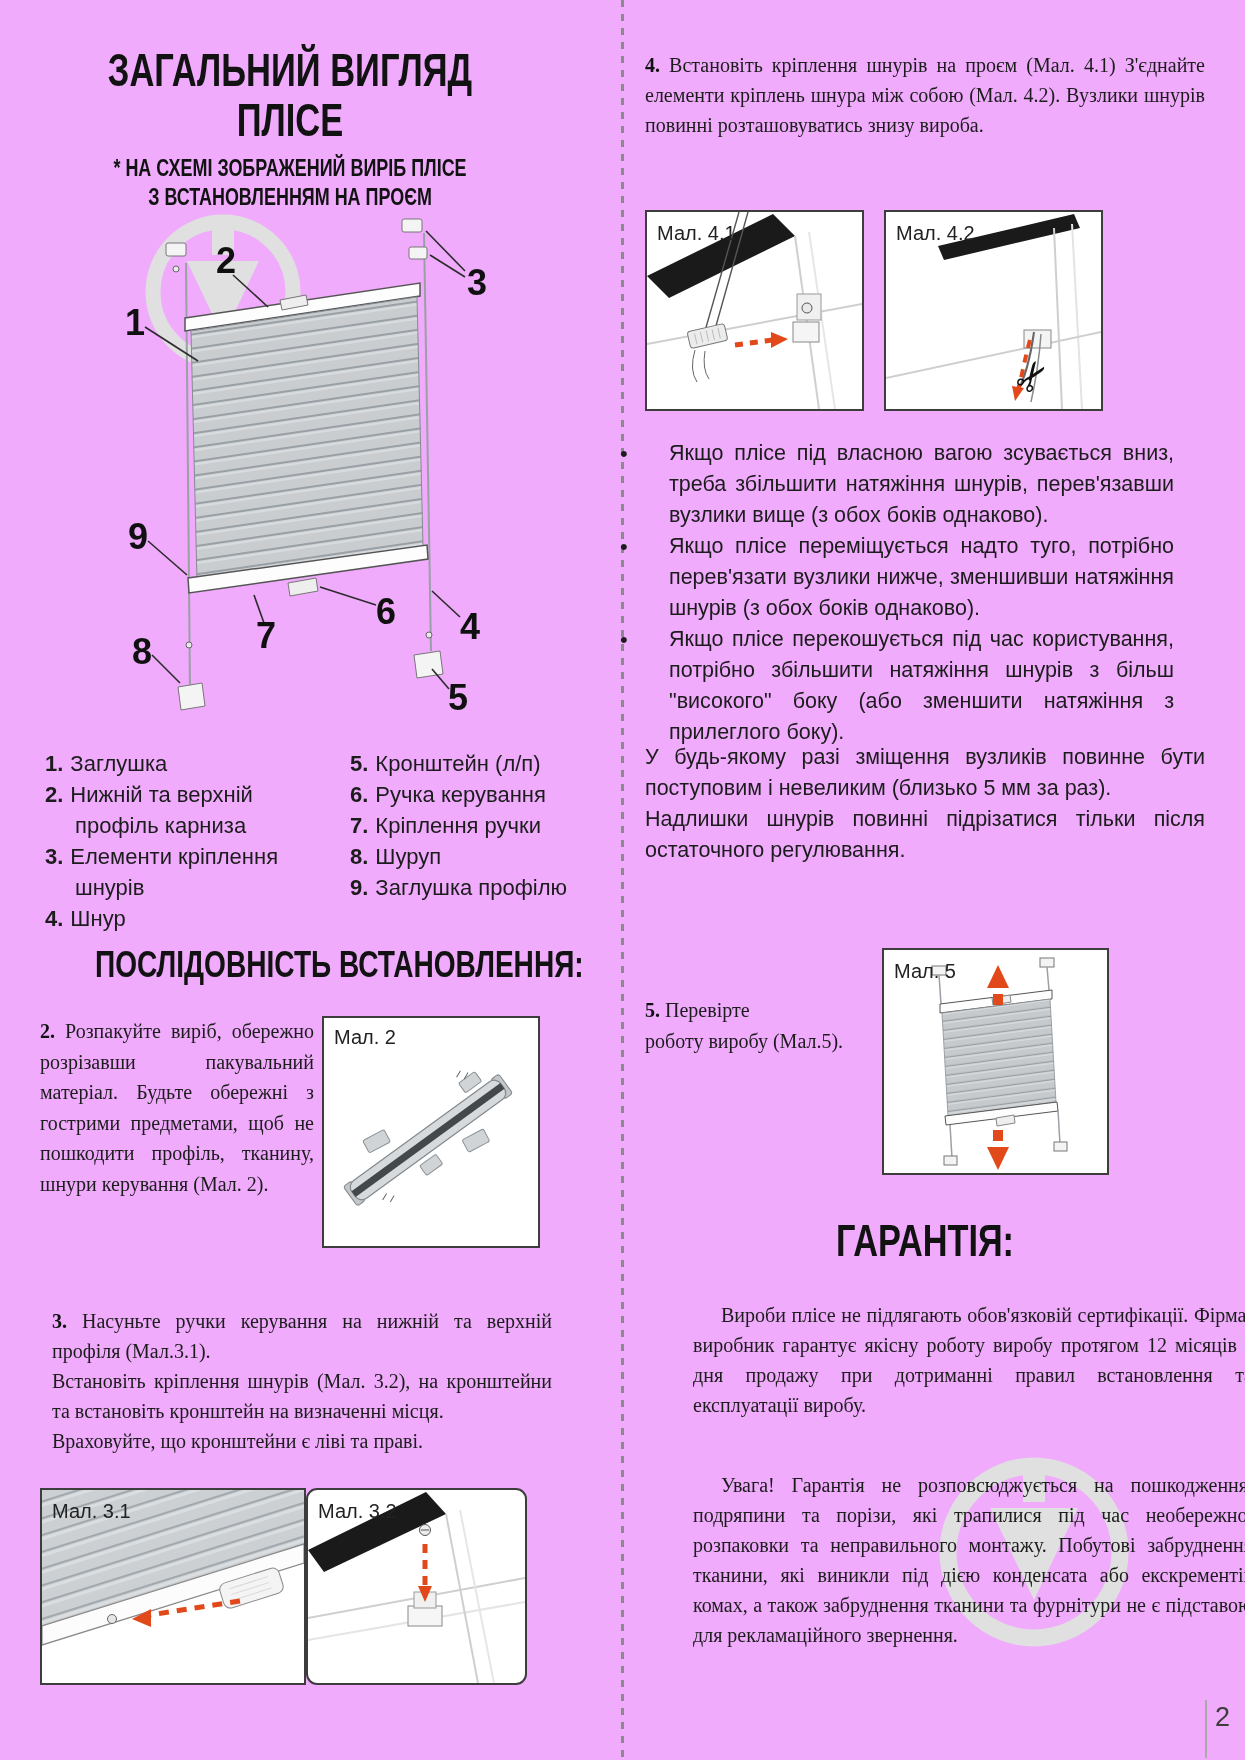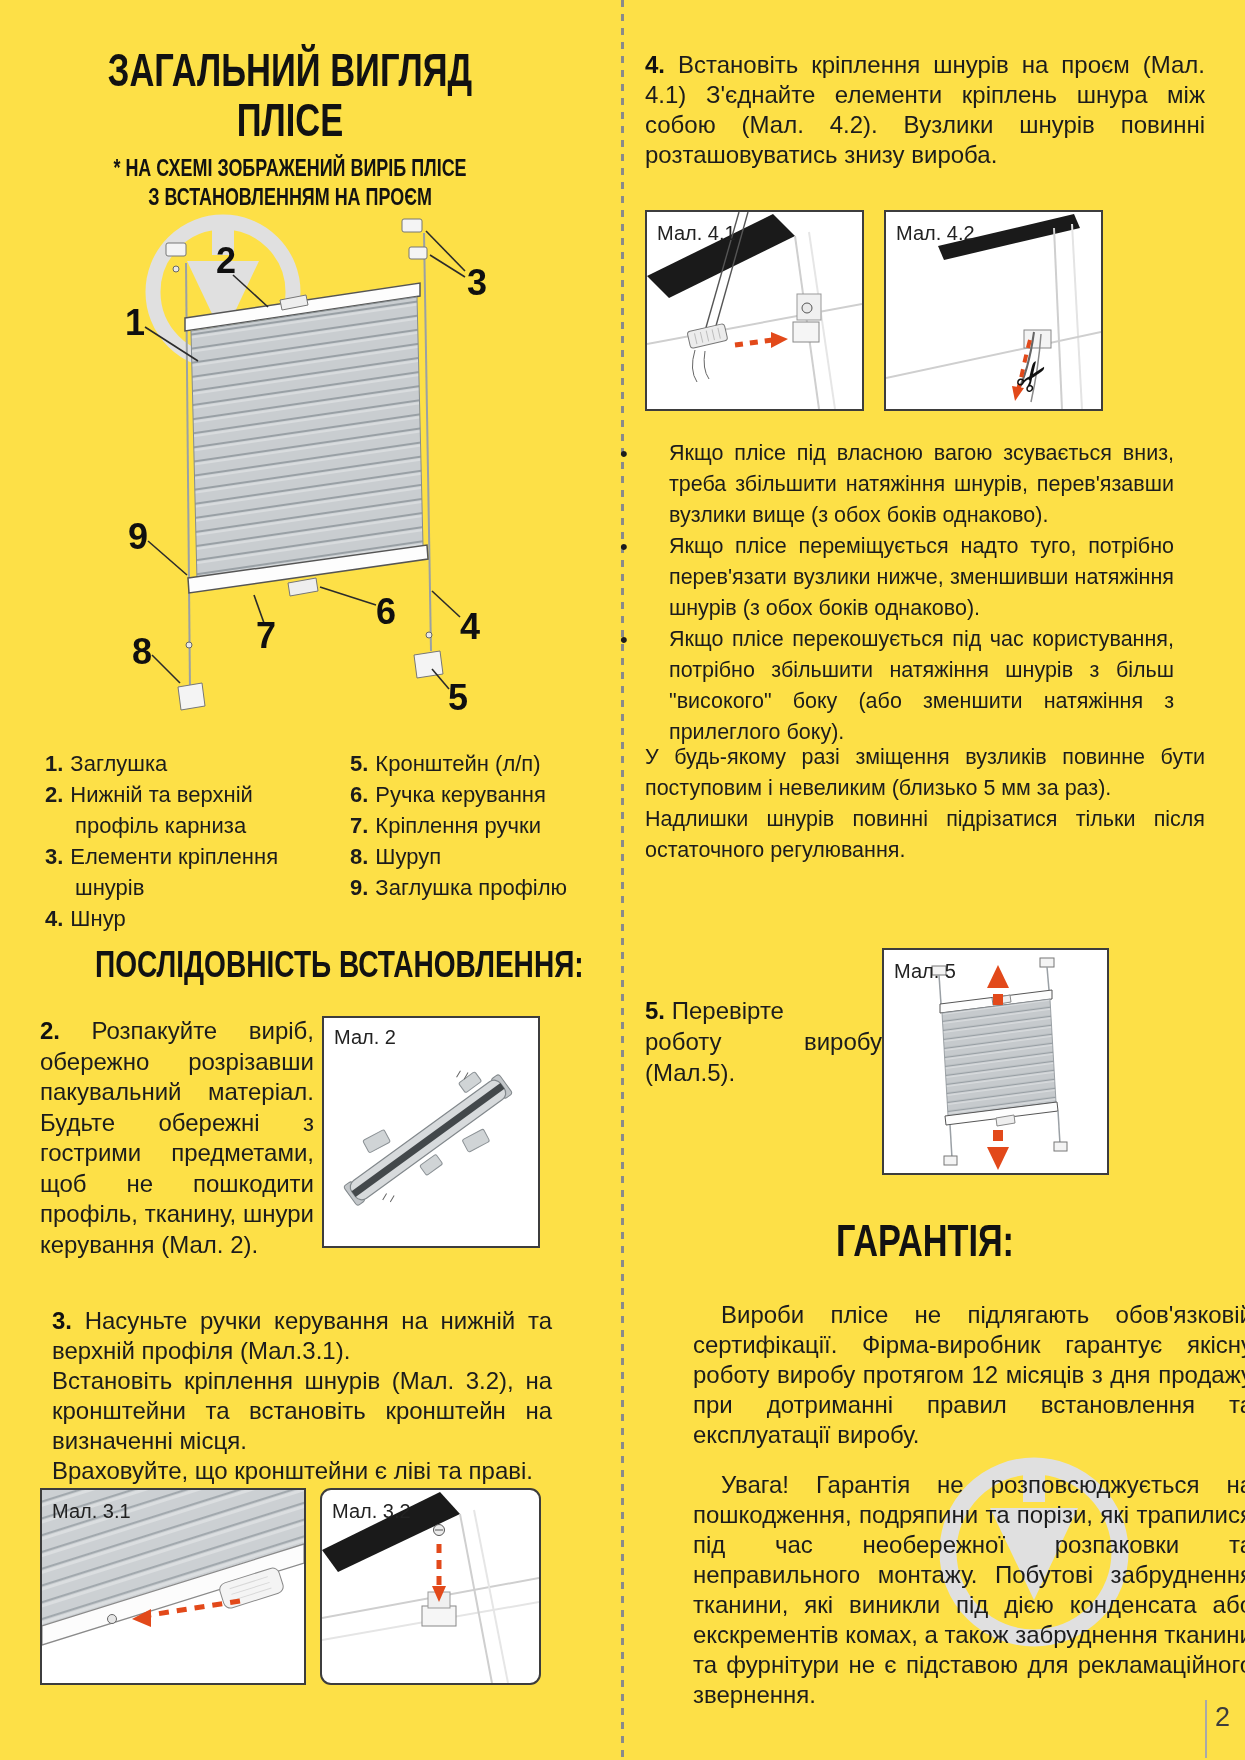--- a/index.html
+++ b/index.html
@@ -1,39 +1,39 @@
 <!DOCTYPE html>
 <html><head>
 <meta charset="utf-8">
 <style>
   html,body{margin:0;padding:0;background:#fff;}
-  .page{position:relative;width:1245px;height:1760px;background:#fde047;overflow:hidden;
+  .page{position:relative;width:1245px;height:1760px;background:#f0abfc;overflow:hidden;
         font-family:"Liberation Sans",sans-serif;color:#1c1c1c;}
   .abs{position:absolute;}
   .cond{transform:scaleX(.78);transform-origin:50% 50%;}
   .cond75{transform:scaleX(.75);transform-origin:50% 50%;}
   .hd{font-weight:bold;color:#121212;text-align:center;white-space:pre-line;letter-spacing:0;}
   .title{left:40px;top:46px;width:500px;font-size:46px;line-height:1.08;}
   .subtitle{left:40px;top:154px;width:500px;font-size:23px;line-height:1.25;}
   .install-heading{left:40px;top:944px;width:500px;font-size:36px;white-space:nowrap;}
   .warranty-heading{left:645px;top:1216px;width:560px;font-size:44px;}
-  .body-txt{font-size:24px;line-height:30px;text-align:justify;}
+  .body-txt{font-size:20px;line-height:30px;text-align:justify;font-family:Liberation Serif, serif;}
   .body-txt b{font-weight:bold;color:#111;}
   .diagram{left:40px;top:205px;width:500px;height:540px;}
   .legend{left:45px;top:748px;display:flex;gap:40px;font-size:22px;line-height:31px;}
   .legend .lcol1{width:265px;}
   .legend .lcol2{width:220px;}
   .legend-item{padding-left:30px;text-indent:-30px;}
   .legend-item b{margin-right:7px;}
   .step2-row{left:40px;top:1016px;width:500px;display:flex;gap:8px;}
   .step2-txt{width:274px;line-height:30.5px;}
   .figbox{border:2px solid #3d3d3d;background:#fff;position:relative;box-sizing:border-box;}
   .fig2{width:218px;height:232px;}
   .step3{left:52px;top:1306px;width:500px;}
-  .figs3-row{left:40px;top:1488px;display:flex;gap:14px;}
+  .figs3-row{left:40px;top:1488px;display:flex;}
   .fig31{width:266px;height:197px;}
   .fig32{width:221px;height:197px;border-radius:11px;}
   .divider{left:621px;top:0;width:3px;height:1760px;
            background:repeating-linear-gradient(to bottom,#8a8a8a 0 7px,transparent 7px 14px);}
   .step4{left:645px;top:50px;width:560px;}
   .figs4-row{left:645px;top:210px;display:flex;gap:20px;}
   .fig41{width:219px;height:201px;}
   .fig42{width:219px;height:201px;}
   .bullets{left:614px;top:438px;width:560px;}
   .bullet{position:relative;padding-left:55px;font-size:21.5px;line-height:31px;text-align:justify;}

